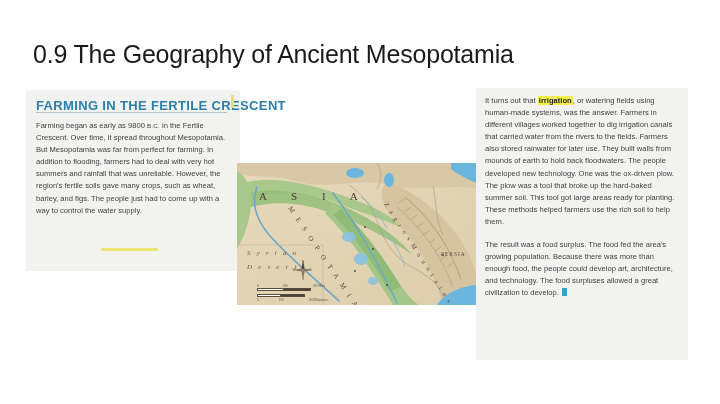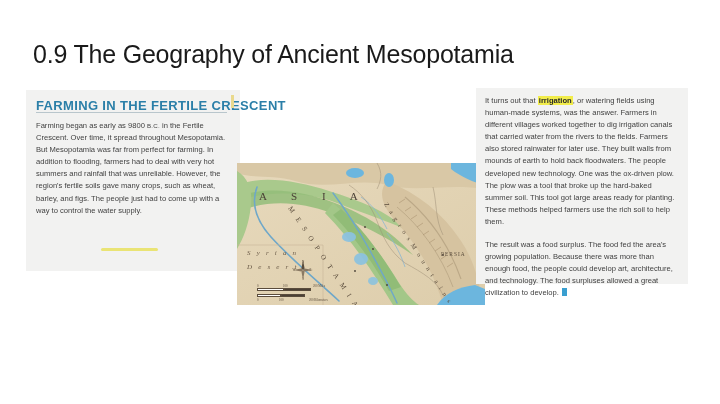--- a/index.html
+++ b/index.html
@@ -93,21 +93,21 @@
     background: #e9e36a;
     opacity: 0.92;
   }
 
   
   .panel-right {
     position: absolute;
     left: 476px;
     top: 88px;
     width: 212px;
-    height: 196px;
+    height: 272px;
     background: #f2f2f1;
   }
   .panel-right-body {
     position: absolute;
     left: 9px;
     top: 7px;
     width: 196px;
     font-size: 7.6px;
     line-height: 12.1px;
     color: #3f3f3f;

